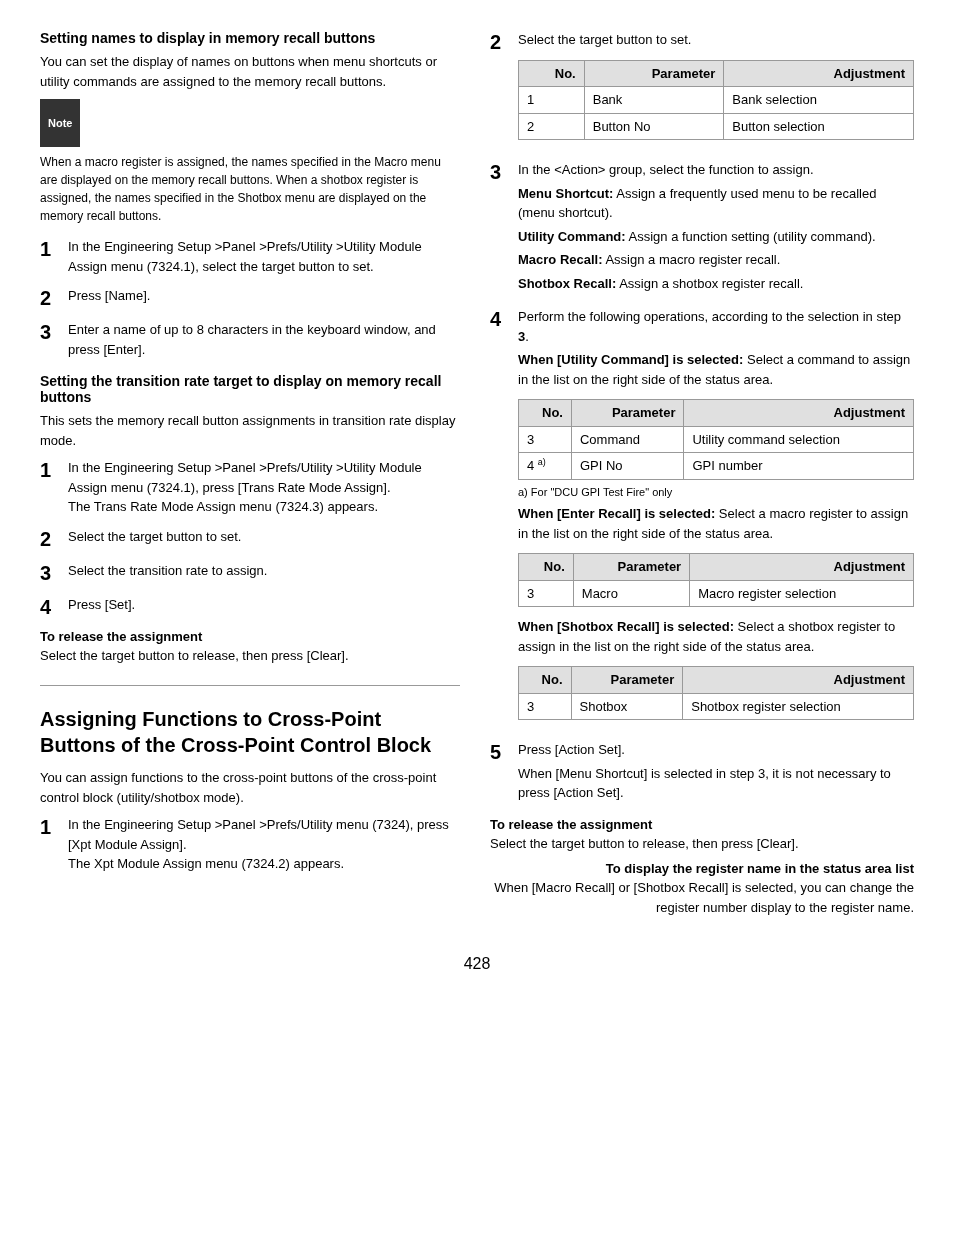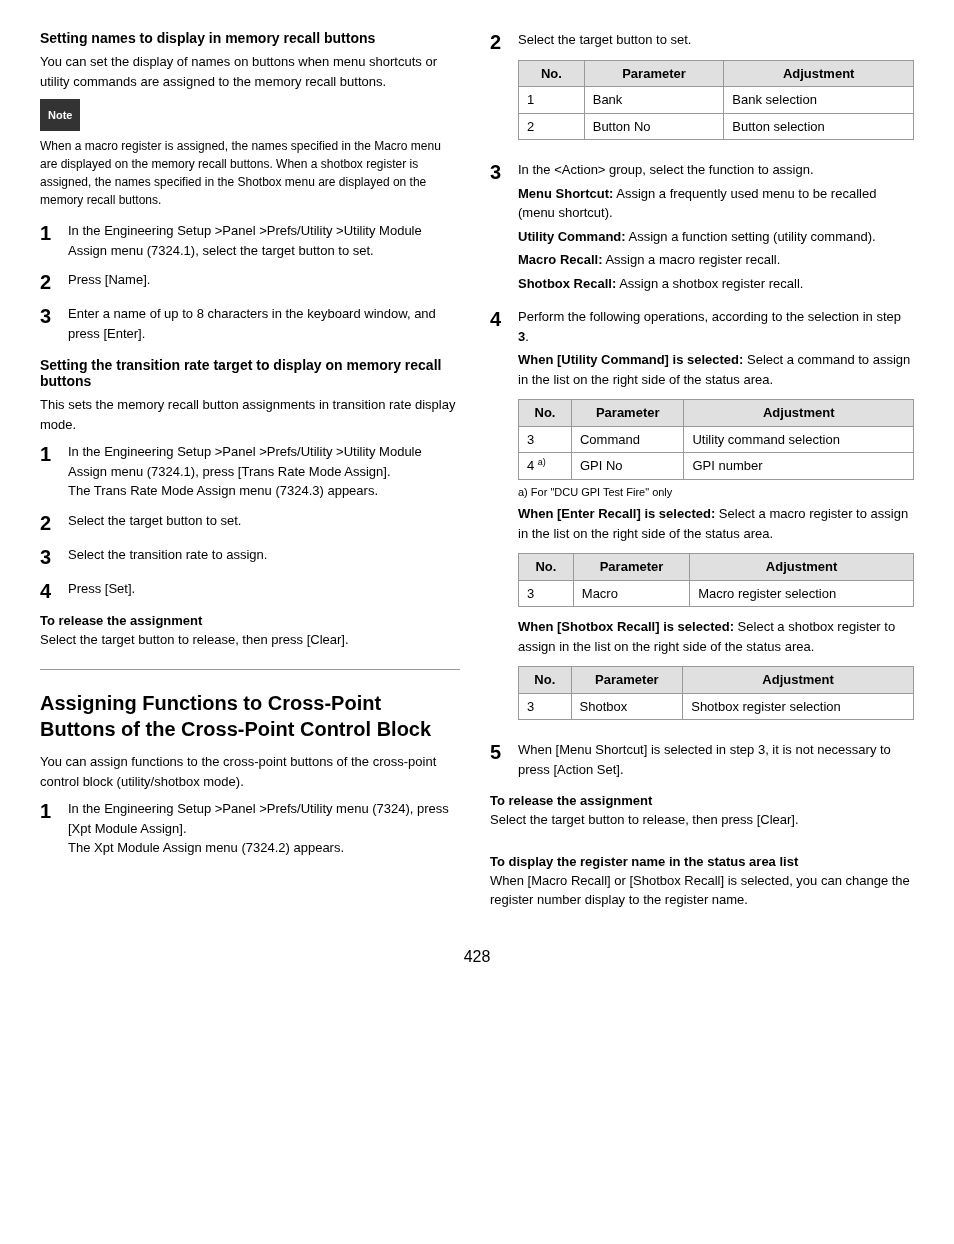--- a/index.html
+++ b/index.html
@@ -32,21 +32,21 @@
     p {
       font-size: 13px;
       line-height: 1.5;
       margin-bottom: 8px;
     }
     .note-box {
       background: #333;
       color: #fff;
       font-size: 11px;
       font-weight: bold;
-      padding: 10px 8px;
+      padding: 18px 8px;
       display: inline-block;
       margin-bottom: 6px;
     }
     .note-content {
       font-size: 12px;
       line-height: 1.5;
       margin-bottom: 12px;
       border-left: none;
     }
     .section-title {
@@ -86,21 +86,21 @@
     table {
       border-collapse: collapse;
       width: 100%;
       margin: 10px 0;
       font-size: 13px;
     }
     table th {
       background: #e0e0e0;
       border: 1px solid #999;
       padding: 3px 8px;
-      text-align: center;
+      text-align: right;
       font-weight: bold;
     }
     table td {
       border: 1px solid #999;
       padding: 3px 8px;
     }
     .footnote {
       font-size: 11px;
       margin-top: -6px;
       margin-bottom: 8px;
@@ -306,30 +306,31 @@
               <td>Shotbox register selection</td>
             </tr>
           </tbody>
         </table>
       </div>
     </div>
 
     <div class="step-block">
       <div class="step-num">5</div>
       <div class="step-text">
+        <p>Press [Action Set].</p>
         <p>When [Menu Shortcut] is selected in step 3, it is not necessary to press [Action Set].</p>
       </div>
     </div>
 
     <div style="margin-top:6px;">
       <div class="to-label">To release the assignment</div>
       <p>Select the target button to release, then press [Clear].</p>
     </div>
 
-    <div style="margin-top:24px;">
+    <div style="margin-top:8px;text-align:right;">
       <div class="to-label">To display the register name in the status area list</div>
       <p>When [Macro Recall] or [Shotbox Recall] is selected, you can change the register number display to the register name.</p>
     </div>
 
   </div>
 </div>
 
 <div class="page-num">428</div>
 
 </body></html>

